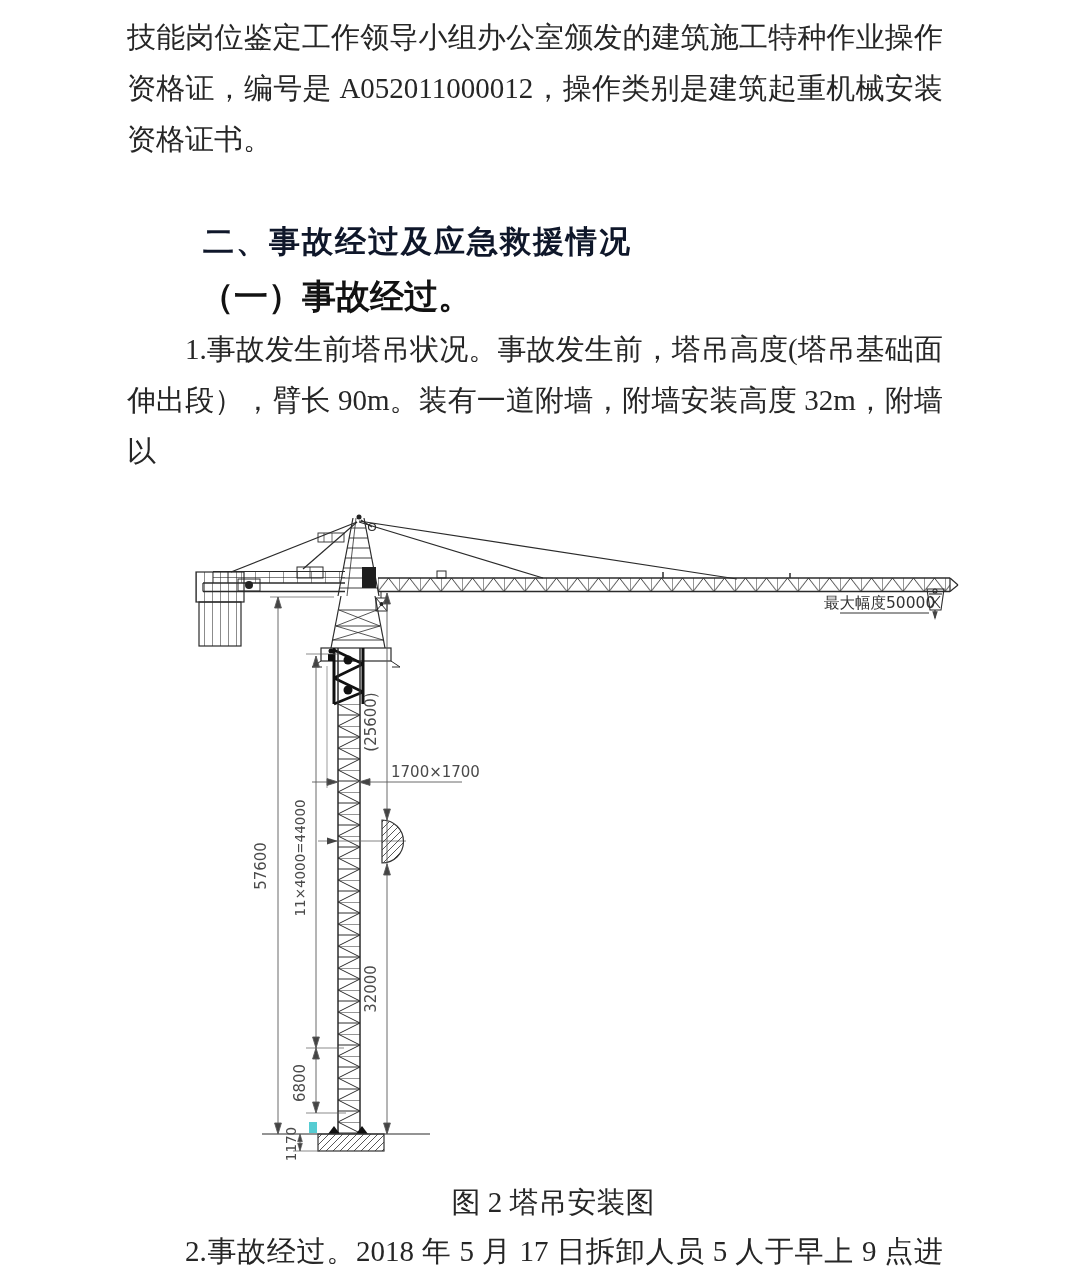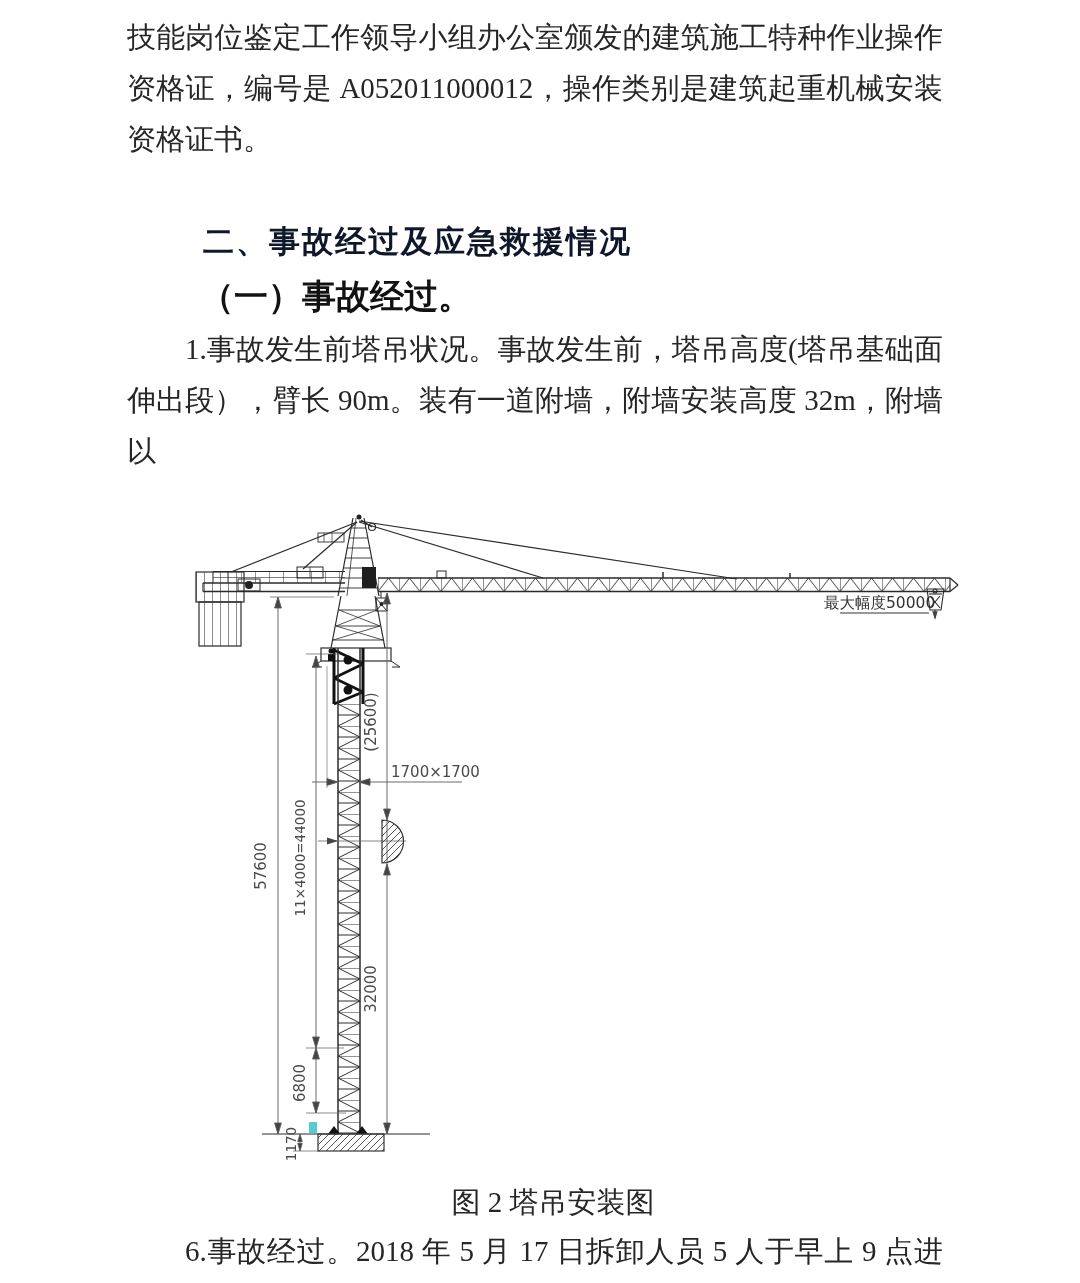--- a/index.html
+++ b/index.html
@@ -240,14 +240,14 @@
       <circle cx="935" cy="591" r="2"></circle>
       <line x1="935" y1="610" x2="935" y2="618"></line>
     </g>
     <use href="#ah" transform="translate(935,620) rotate(180) scale(0.8)"></use>
   </g>
 </svg>
 
 <div class="caption">图 2 塔吊安装图</div>
 
 <div class="para" style="top:1226px">
-  <div class="tline ind"><span class="lead">6.事故经过。</span><span>2018 年 5 月 17 日拆卸人员 5 人于早上 9 点进</span></div>
+  <div class="tline ind"><span class="lead">2.事故经过。</span><span>2018 年 5 月 17 日拆卸人员 5 人于早上 9 点进</span></div>
 </div>
 
 </body></html>

